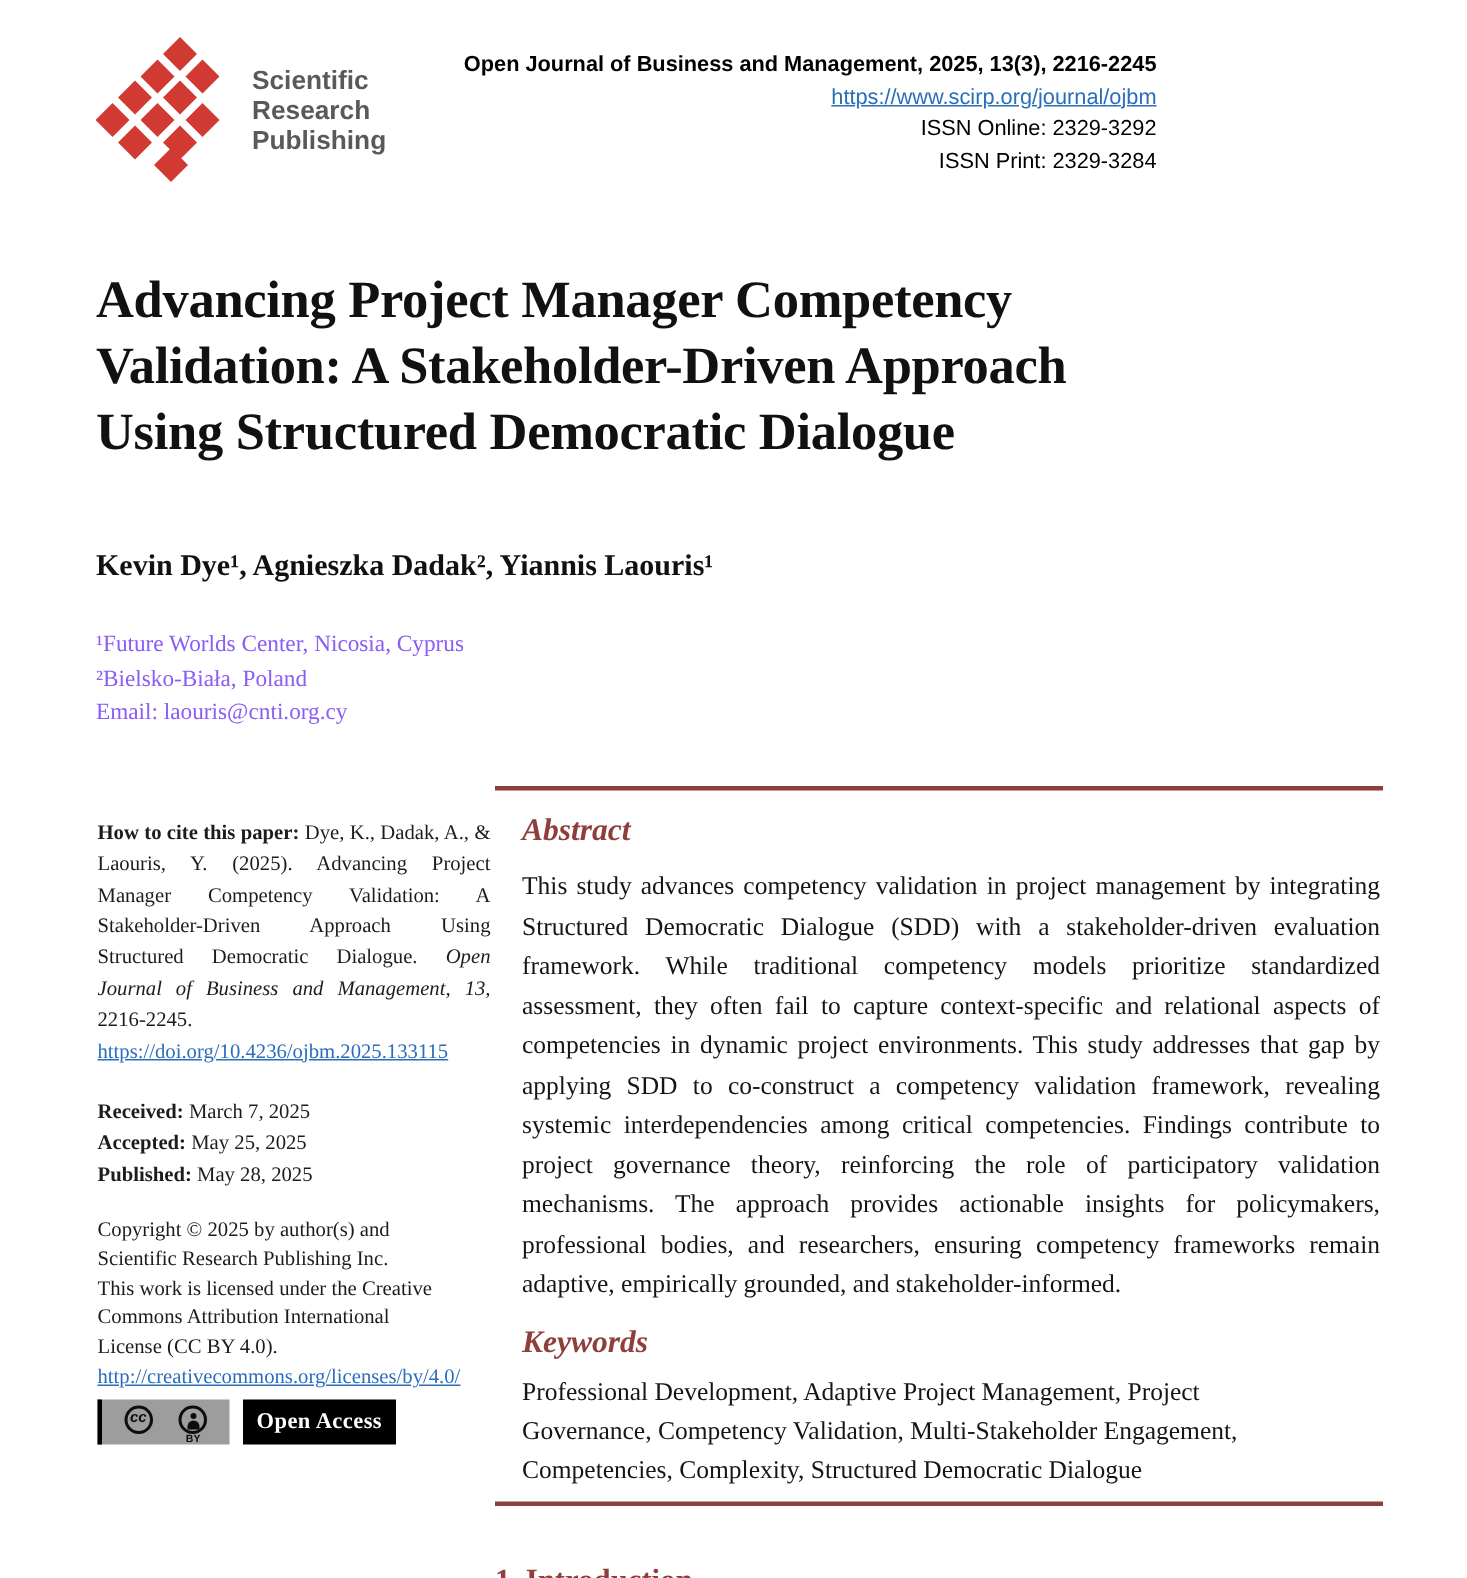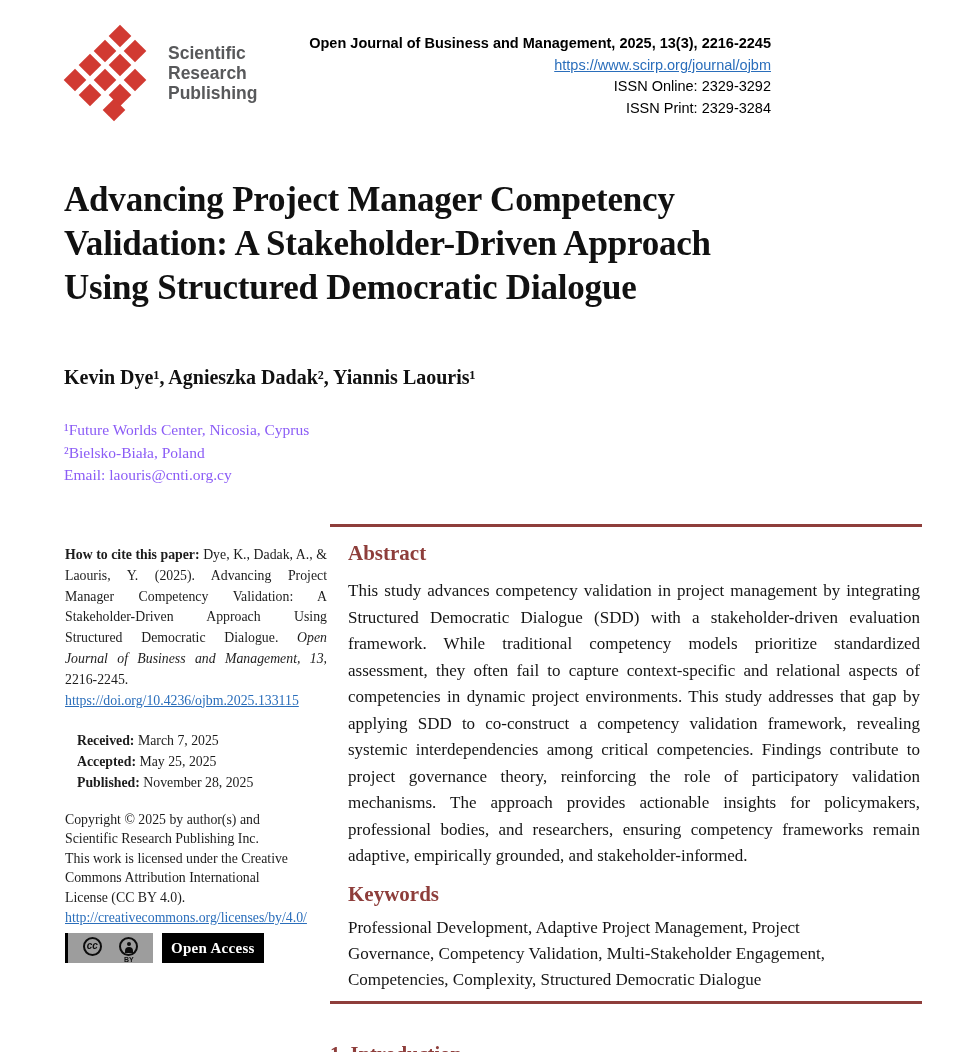--- a/index.html
+++ b/index.html
@@ -37,21 +37,21 @@
     white-space:pre-line; color:#8b5cf6;
   }
 
   
   .sidebar { position:absolute; left:65px; top:545px; width:262px; font-size:13.8px; line-height:20.8px; color:#1c1c1c; }
   .cite { margin:0 0 20px; text-align:justify; }
   .cite .label { font-weight:700; }
   .cite .it { font-style:italic; }
   .cite a { display:block; text-align:left; }
   .date-row .label { font-weight:700; }
-  .dates { margin:0 12px 16px; }
+  .dates { margin:0 0 16px; }
   .copyright { margin:0 0 0; white-space:pre-line; line-height:19.5px; }
   .license-link { display:block; white-space:nowrap; margin:1px 0 4px; }
   .badges { display:flex; gap:9px; align-items:flex-start; margin-top:2px; }
   .cc-badge {
     width:88px; height:30px; background:#9d9d9d; border-left:3px solid #000;
     display:flex; align-items:flex-start; justify-content:space-around; padding:4px 6px 0 6px;
   }
   .cc-circle {
     width:19px; height:19px; border:2px solid #0d0d0d; border-radius:50%;
     display:inline-flex; align-items:center; justify-content:center;
@@ -66,21 +66,21 @@
     min-width:97px; height:30px; background:#000000; color:#fff;
     display:flex; align-items:center; justify-content:flex-start;
     font-family:"Liberation Serif", serif; font-weight:700; font-size:15px; letter-spacing:.3px; padding:0 9px;
   }
 
   
   .main { position:absolute; left:330px; top:524px; width:592px; }
   .rule { height:3px; background:#8e3e3b; }
   .inset { padding:0 2px 0 18px; }
   .sec-h {
-    color:#8e3e3b; font-size:21px; line-height:25px; font-weight:700; margin:14px 0 12px;
+    color:#8e3e3b; font-size:21px; line-height:25px; font-weight:700; margin:14px 0 12px;font-style:italic;
   }
   .sec-h.kw { margin:4px 0 8px; }
   .abs {
     margin:0 0 12px; font-size:17px; line-height:26.5px; text-align:justify; color:#151515;
   }
   .kw-text { margin:0 0 8px; font-size:17px; line-height:26px; white-space:pre-line; color:#151515; }
   .intro-h {
     color:#8e3e3b; font-size:20.5px; font-weight:700; margin:38px 0 0 0; line-height:24px;
   }
 </style>
@@ -122,21 +122,21 @@
   <div class="affiliations">¹Future Worlds Center, Nicosia, Cyprus
 ²Bielsko-Biała, Poland
 Email: laouris@cnti.org.cy</div>
 
   <aside class="sidebar">
     <p class="cite"><span class="label">How to cite this paper: </span><span>Dye, K., Dadak, A., &amp; Laouris, Y. (2025). Advancing Project Manager Competency Validation: A Stakeholder-Driven Approach Using Structured Democratic Dialogue. </span><span class="it">Open Journal of Business and Management, 13, </span><span>2216-2245.</span><a class="blue">https://doi.org/10.4236/ojbm.2025.133115</a></p>
 
     <div class="dates">
       <div class="date-row"><span class="label">Received:</span><span> March 7, 2025</span></div>
       <div class="date-row"><span class="label">Accepted:</span><span> May 25, 2025</span></div>
-      <div class="date-row"><span class="label">Published:</span><span> November 28, 2025</span></div>
+      <div class="date-row"><span class="label">Published:</span><span> May 28, 2025</span></div>
     </div>
 
     <p class="copyright">Copyright © 2025 by author(s) and
 Scientific Research Publishing Inc.
 This work is licensed under the Creative
 Commons Attribution International
 License (CC BY 4.0).</p>
     <a class="blue license-link">http://creativecommons.org/licenses/by/4.0/</a>
 
     <div class="badges">

